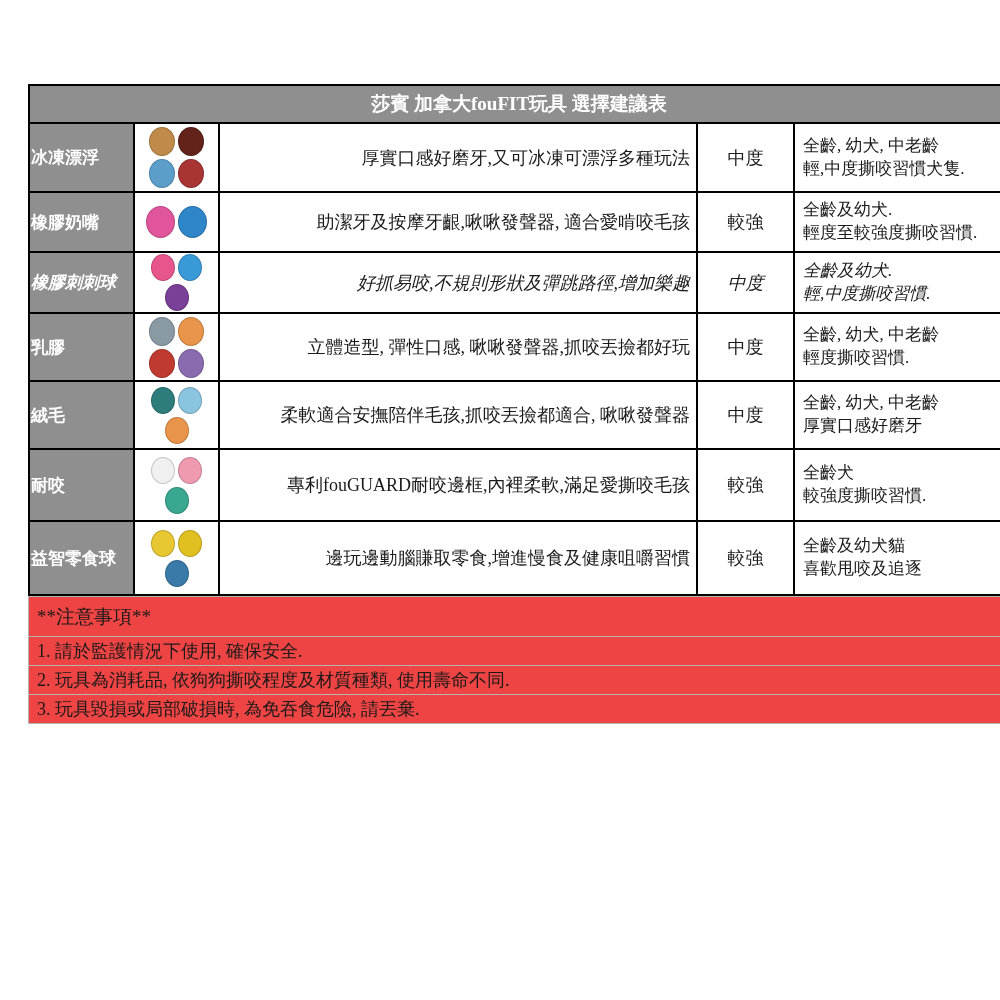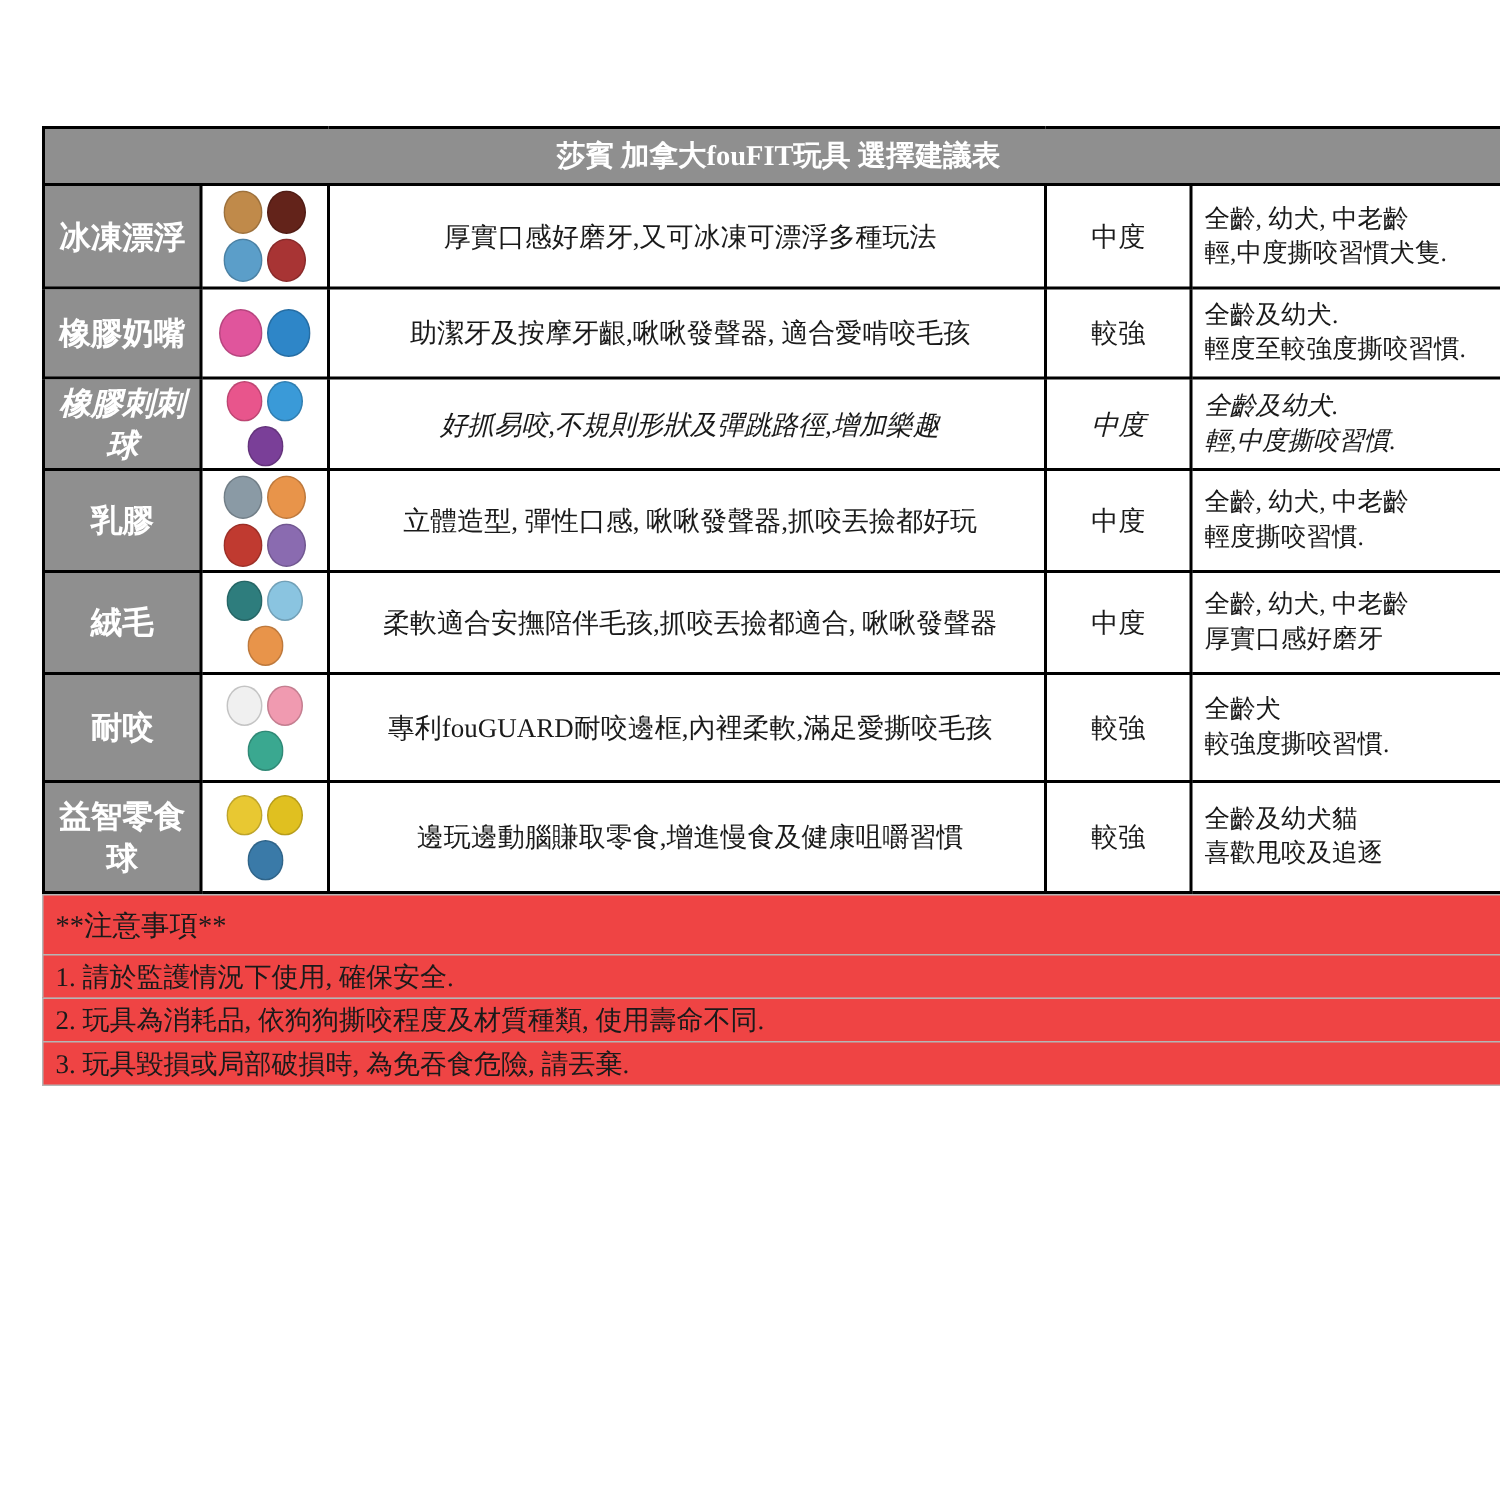--- a/index.html
+++ b/index.html
@@ -33,29 +33,29 @@
   tbody tr:nth-child(3){height:56px;font-style:italic;}
   tbody tr:nth-child(4){height:68px;}
   tbody tr:nth-child(5){height:68px;}
   tbody tr:nth-child(6){height:72px;}
   tbody tr:nth-child(7){height:74px;}
   tbody tr:nth-child(8){height:82px;}
   tbody tr:nth-child(9){height:74px;padding-left:24px;}
 
   td.series{
     background:var(--header-bg,#8f8f8f);color:#fff;font-weight:bold;
-    font-size:21px;text-align:center;vertical-align:middle;padding:0 1px;
+    font-size:17px;vertical-align:middle;padding:0 1px;
   }
   td.photo{background:#fff;vertical-align:middle;}
   .dots{
     width:76px;margin:0 auto;display:flex;flex-wrap:wrap;
     justify-content:center;align-items:center;gap:3px;
   }
   .dot{display:inline-block;border-radius:50%;}
-  td.feature{font-size:18px;padding:0 6px 0 10px;vertical-align:middle;text-align:center;}
+  td.feature{font-size:18px;padding:0 6px 0 10px;vertical-align:middle;text-align:right;}
   td.durability{font-size:18px;text-align:center;vertical-align:middle;border-radius:28px;}
   td.target{font-size:17px;padding:2px 4px 2px 8px;vertical-align:middle;line-height:1.35;text-align:left;}
 
   .notes{width:978px;}
   .note-box{
     border:1px solid var(--note-border,#b5b5b5);
     margin-top:-1px;display:flex;align-items:center;
     padding-left:8px;font-size:19px;background:#ef4444;
   }
   .note-box.heading{height:39px;margin-top:0;}

